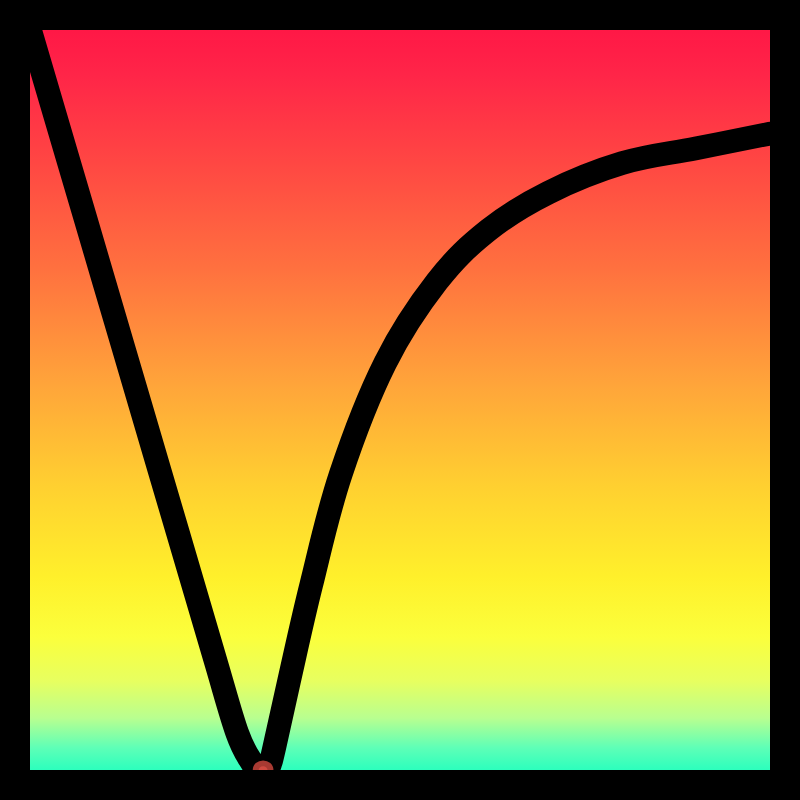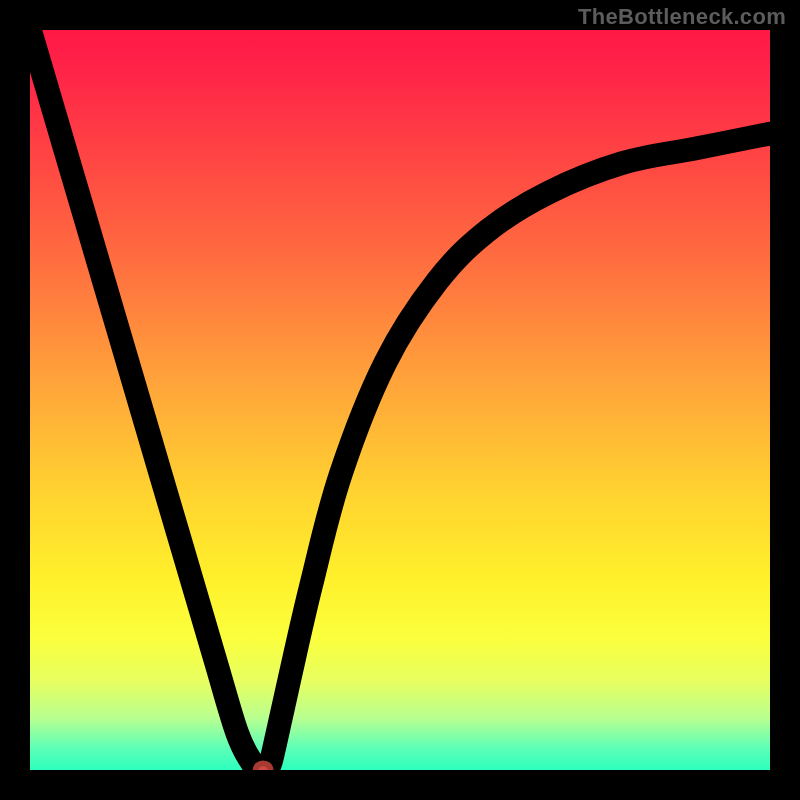--- a/index.html
+++ b/index.html
@@ -70,21 +70,20 @@
   .min-dot {
     fill: #d04a40;
     stroke: #a83a32;
     stroke-width: 0.8;
   }
 </style>
 </head>
 <body>
 
 <div class="frame">
-  <div class="watermark">TheBottleneck.com</div>
 
   <div class="plot-area">
     <div class="gradient"></div>
 
     <svg class="curve" viewBox="0 0 100 100" preserveAspectRatio="none">
       <path class="curve-path" d="M 0,0 C 0.8999999999999999,3.06 3.2,10.879999999999999 5,17 C 6.8,23.12 8.2,27.88 10,34 C 11.8,40.12 13.2,44.88 15,51 C 16.8,57.12 18.2,61.88 20,68 C 21.8,74.12 23.56,80.14 25,85 C 26.44,89.86 27.1,92.48 28,95 C 28.9,97.52 29.46,98.1 30,99 C 30.54,99.9 30.64,99.82 31,100 C 31.36,100.18 31.73,100.18 32,100 C 32.27,99.82 32.32,99.54 32.5,99 C 32.68,98.46 32.55,98.98 33,97 C 33.45,95.02 34.1,91.96 35,88 C 35.9,84.04 36.74,80.04 38,75 C 39.26,69.96 40.2,65.4 42,60 C 43.8,54.6 45.66,49.68 48,45 C 50.34,40.32 52.48,37.24 55,34 C 57.52,30.76 59.3,29.16 62,27 C 64.7,24.84 66.76,23.62 70,22 C 73.24,20.38 76.4,19.08 80,18 C 83.6,16.92 86.4,16.72 90,16 C 93.6,15.28 98.2,14.36 100,14"></path>
       <ellipse class="min-dot" rx="1.0" ry="0.9" cx="31.5" cy="100"></ellipse>
     </svg>
   </div>
 </div>

